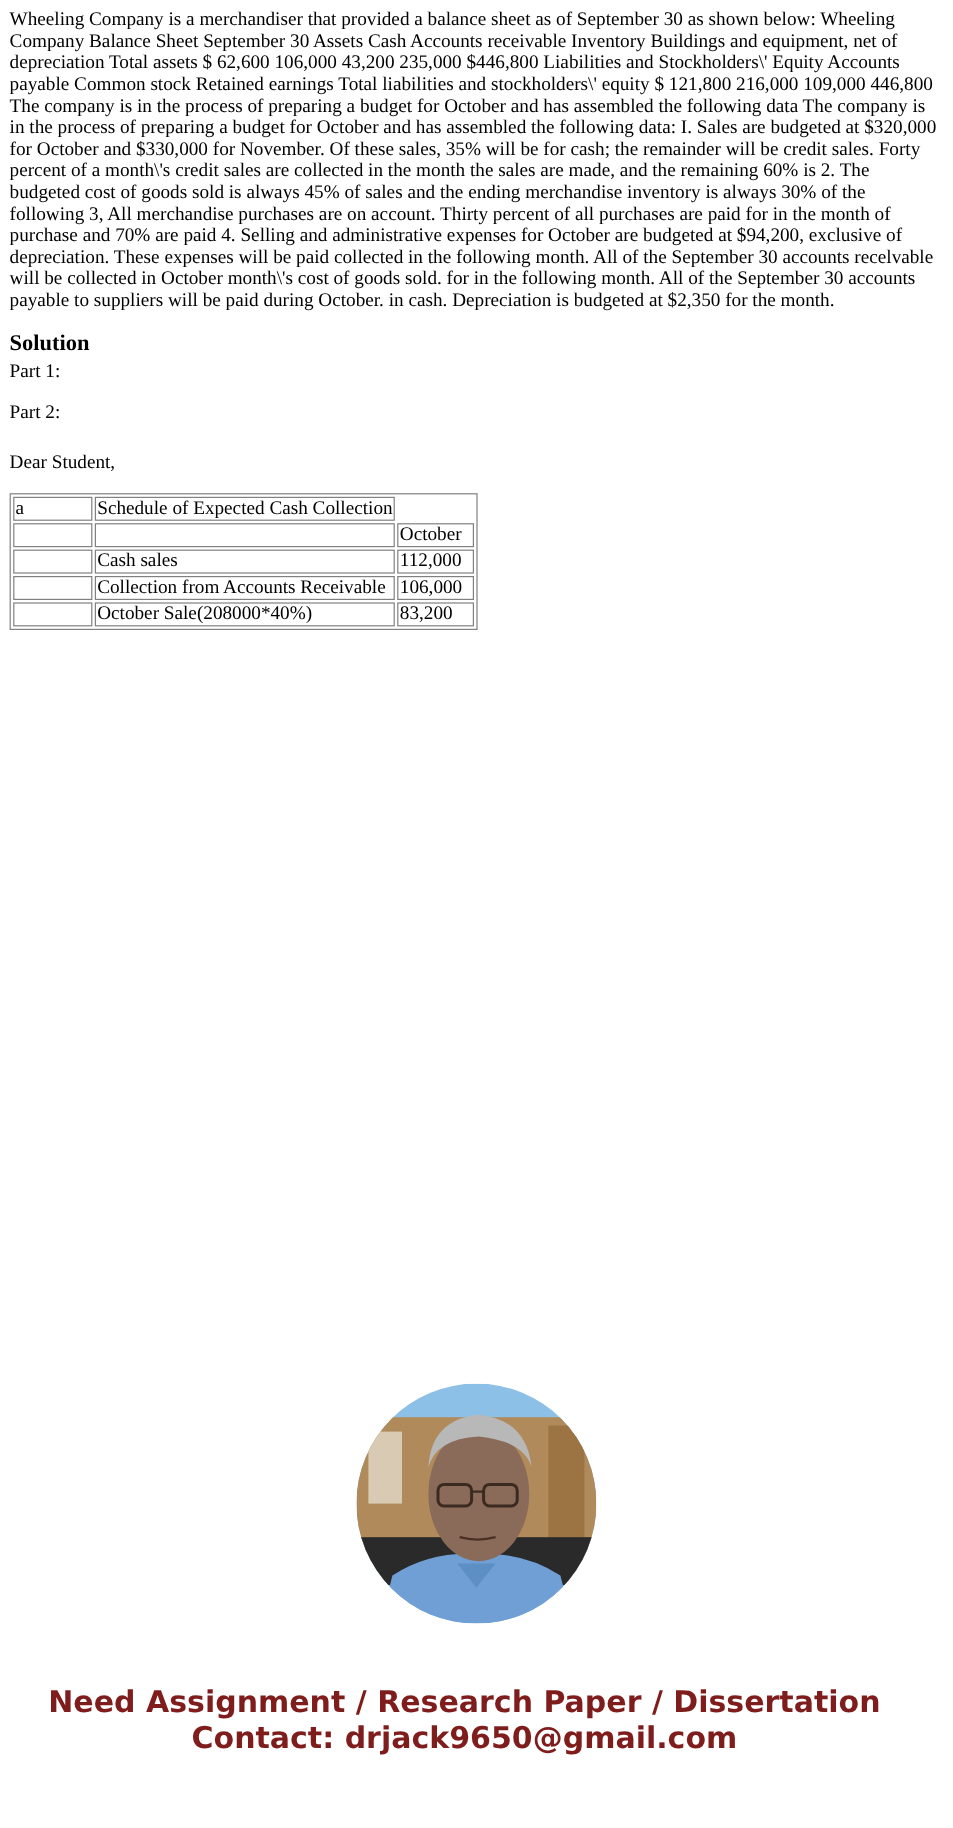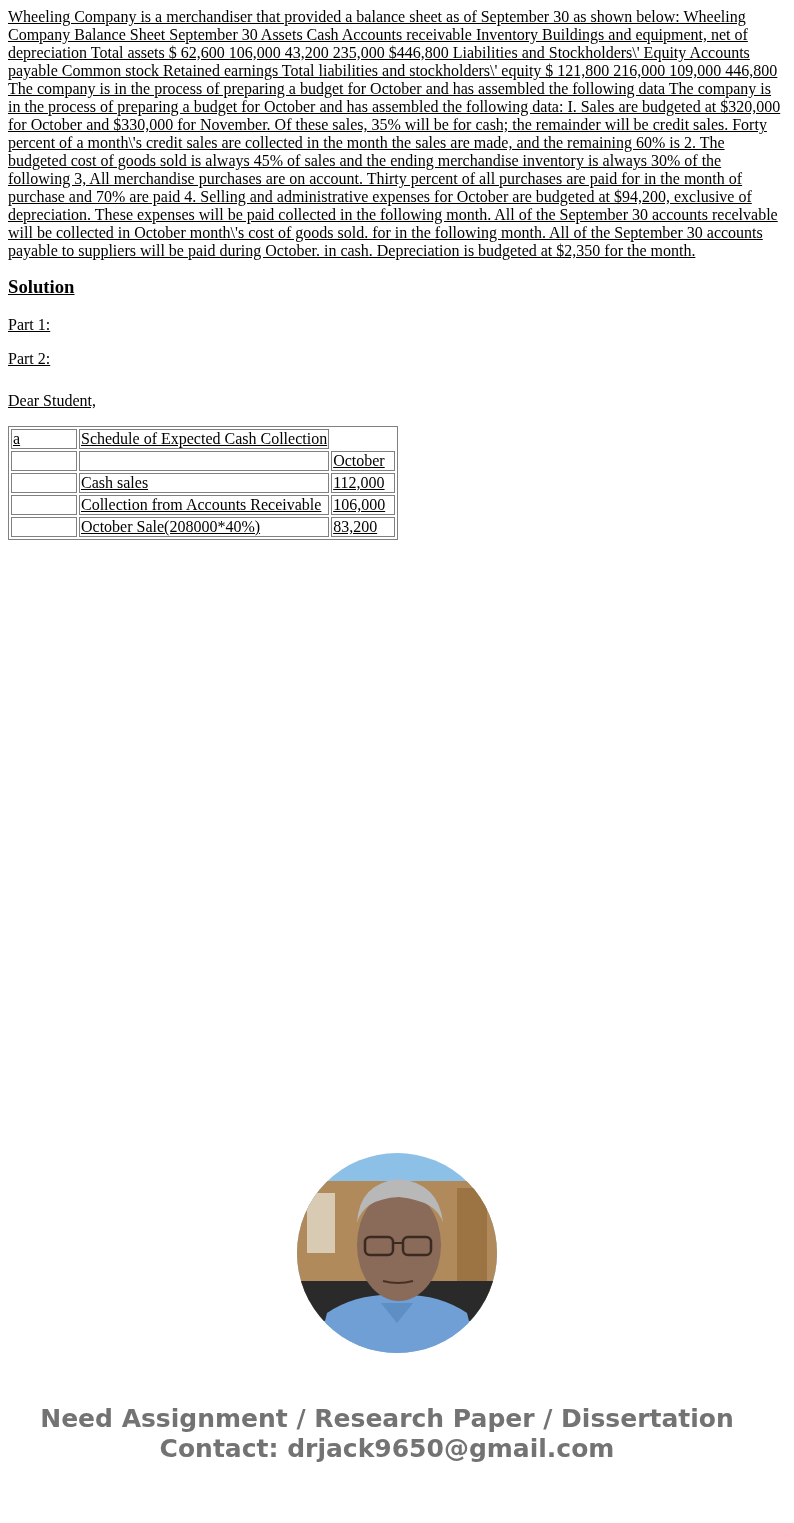--- a/index.html
+++ b/index.html
@@ -5,27 +5,27 @@
   html, body { margin: 0; padding: 0; background: #ffffff; }
   body {
     width: 794px;
     min-height: 1523px;
     font-family: "Liberation Serif", serif;
     font-size: 16px;
     line-height: 18px;
     color: #000;
     position: relative;
   }
-  .content { padding: 8px 8px 0 8px; text-decoration: underline; }
+  .content { padding: 8px 8px 0 8px; }
   p { margin: 0 0 16px 0; }
   .question { margin: 0 0 16px 0; line-height: 18px; }
   h3 {
     font-size: 18.7px;
     font-weight: bold;
-    margin: 0 0 18px 0;
+    margin: 0 0 3px 0;
     line-height: 22px;
   }
   .spacer { height: 8px; }
   table.schedule {
     border: 1px solid #808080;
     border-collapse: separate;
     border-spacing: 2px;
     margin-top: 0;
   }
   table.schedule td {
@@ -50,21 +50,21 @@
   .promo {
     position: absolute;
     left: 0;
     top: 1404px;
     width: 774px;
     text-align: center;
     font-family: "DejaVu Sans", sans-serif;
     font-weight: bold;
     font-size: 25px;
     line-height: 30px;
-    color: #737373;
+    color: #7f1d1d;
   }
   .promo div { margin: 0; }
 </style>
 </head>
 <body>
 
 <div class="content">
   <div class="question">Wheeling Company is a merchandiser that provided a balance sheet as of September 30 as shown below: Wheeling Company Balance Sheet September 30 Assets Cash Accounts receivable Inventory Buildings and equipment, net of depreciation Total assets $ 62,600 106,000 43,200 235,000 $446,800 Liabilities and Stockholders\' Equity Accounts payable Common stock Retained earnings Total liabilities and stockholders\' equity $ 121,800 216,000 109,000 446,800 The company is in the process of preparing a budget for October and has assembled the following data The company is in the process of preparing a budget for October and has assembled the following data: I. Sales are budgeted at $320,000 for October and $330,000 for November. Of these sales, 35% will be for cash; the remainder will be credit sales. Forty percent of a month\'s credit sales are collected in the month the sales are made, and the remaining 60% is 2. The budgeted cost of goods sold is always 45% of sales and the ending merchandise inventory is always 30% of the following 3, All merchandise purchases are on account. Thirty percent of all purchases are paid for in the month of purchase and 70% are paid 4. Selling and administrative expenses for October are budgeted at $94,200, exclusive of depreciation. These expenses will be paid collected in the following month. All of the September 30 accounts recelvable will be collected in October month\'s cost of goods sold. for in the following month. All of the September 30 accounts payable to suppliers will be paid during October. in cash. Depreciation is budgeted at $2,350 for the month.</div>
 
   <h3>Solution</h3>

